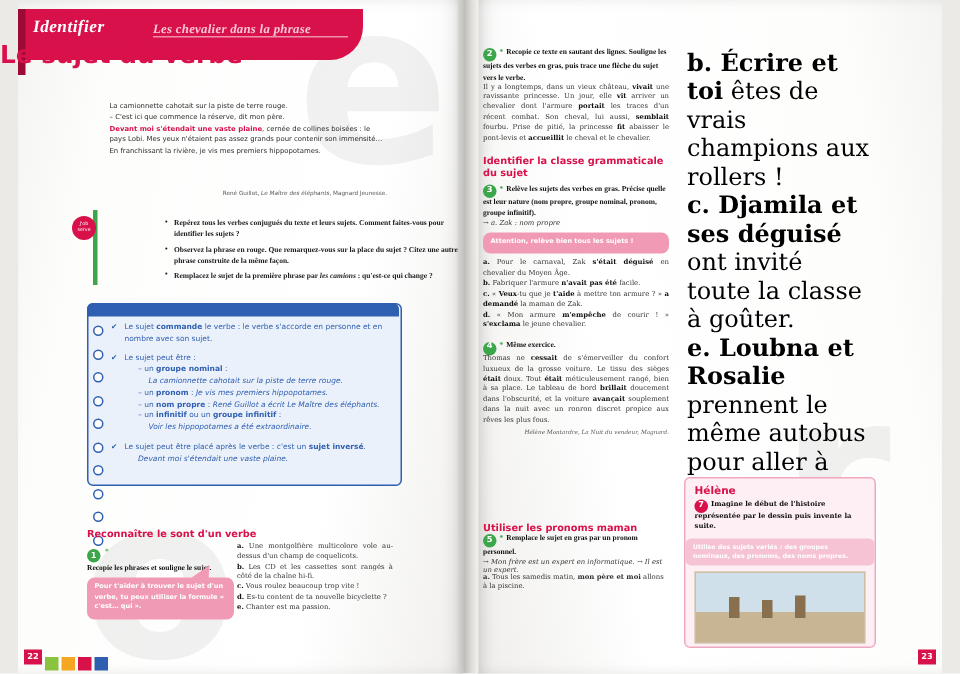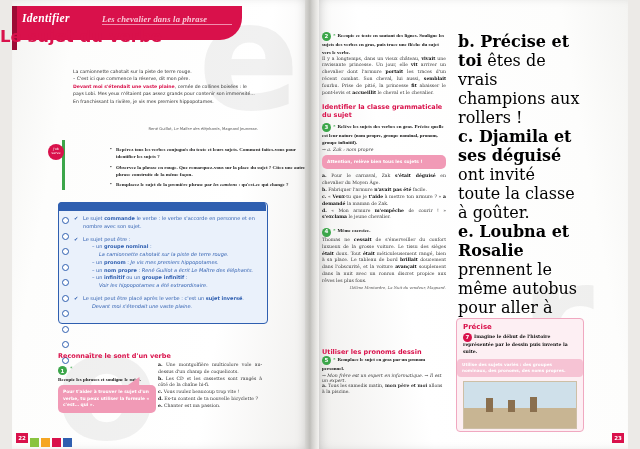--- a/index.html
+++ b/index.html
@@ -283,48 +283,48 @@
       </div>
       <div class="txt">
         Thomas ne <b>cessait</b> de s'émerveiller du confort luxueux de la grosse voiture. Le tissu des sièges <b>était</b> doux. Tout <b>était</b> méticuleusement rangé, bien à sa place. Le tableau de bord <b>brillait</b> doucement dans l'obscurité, et la voiture <b>avançait</b> souplement dans la nuit avec un ronron discret propice aux rêves les plus fous.
       </div>
       <div style="font-size:3.8px;text-align:right;color:#555;font-style:italic">Hélène Montardre, La Nuit du vendeur, Magnard.</div>
     </div>
   </div>
 
   <div class="rcol rcol-b">
     <div class="items">
-      <div><b>b. Précise et toi</b> êtes de vrais champions aux rollers !</div>
+      <div><b>b. Écrire et toi</b> êtes de vrais champions aux rollers !</div>
       <div><b>c. Djamila et ses déguisé</b> ont invité toute la classe à goûter.</div>
       <div><b>e. Loubna et Rosalie</b> prennent le même autobus pour aller à l'école.</div>
     </div>
 
     <div class="rsec">Trouver des sujets</div>
 
     <div class="blk">
       <div class="head">
         <span class="inline-badge">6</span><span class="st">**</span><span>Construis des phrases avec un sujet en respectant la classe grammaticale du sujet indiquée entre parenthèses.</span>
       </div>
 
     </div>
   </div>
 
-  <div class="rsec" style="position:absolute;left:322px;top:342px;width:124px">Utiliser les pronoms dessin</div>
+  <div class="rsec" style="position:absolute;left:322px;top:342px;width:124px">Utiliser les pronoms maman</div>
   <div class="rcol" style="left:322px;top:356px;width:124px">
     <div class="head" style="font-size:5px;line-height:1.42;font-weight:bold;color:#111;font-family:'Liberation Serif',serif">
       <span class="inline-badge">5</span><span class="st">*</span><span>Remplace le sujet en gras par un pronom personnel.</span>
     </div>
     <div class="arrow-line">→ Mon frère est un expert en informatique. → Il est un expert.</div>
     <div class="items" style="font-size:4.6px;line-height:1.5;color:#333">
       <div><b>a.</b> Tous les samedis matin, <b>mon père et moi</b> allons à la piscine.</div>
     </div>
   </div>
 
   <div class="ecrire">
-    <div class="ecrire-hd">Précise</div>
+    <div class="ecrire-hd">Hélène</div>
     <div class="ecrire-body">
       <span class="inline-badge" style="background:#d9114b">7</span><b>Imagine le début de l'histoire représentée par le dessin puis invente la suite.</b>
     </div>
     <div class="ecrire-body" style="margin-top:3px;background:#f6c3d4;color:#fff;border-radius:4px;padding:3px 5px;font-family:'DejaVu Sans',sans-serif;font-weight:bold;font-size:4.2px">Utilise des sujets variés : des groupes nominaux, des pronoms, des noms propres.</div>
     <div class="imgbox">
       <div class="sky"></div>
       <div class="ground"></div>
       <div class="fig" style="left:22px"></div>
       <div class="fig" style="left:44px;height:12px"></div>
       <div class="fig" style="left:66px;height:15px"></div>

